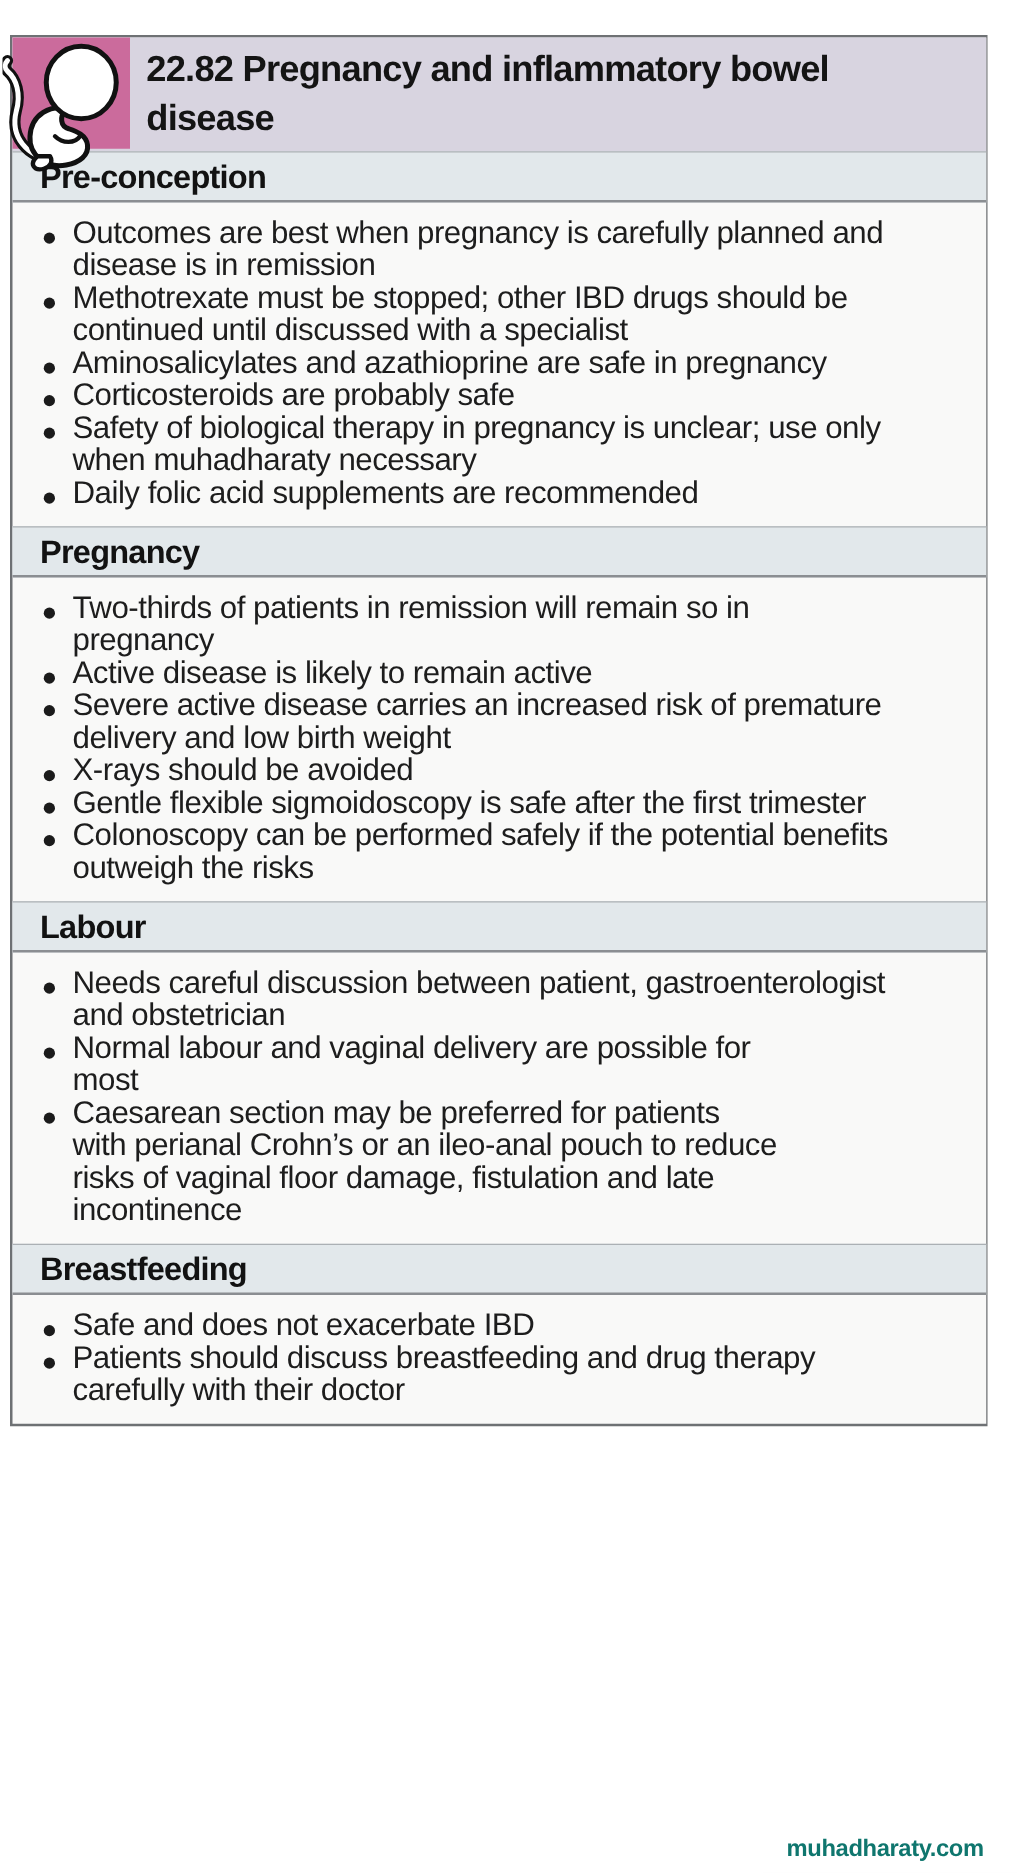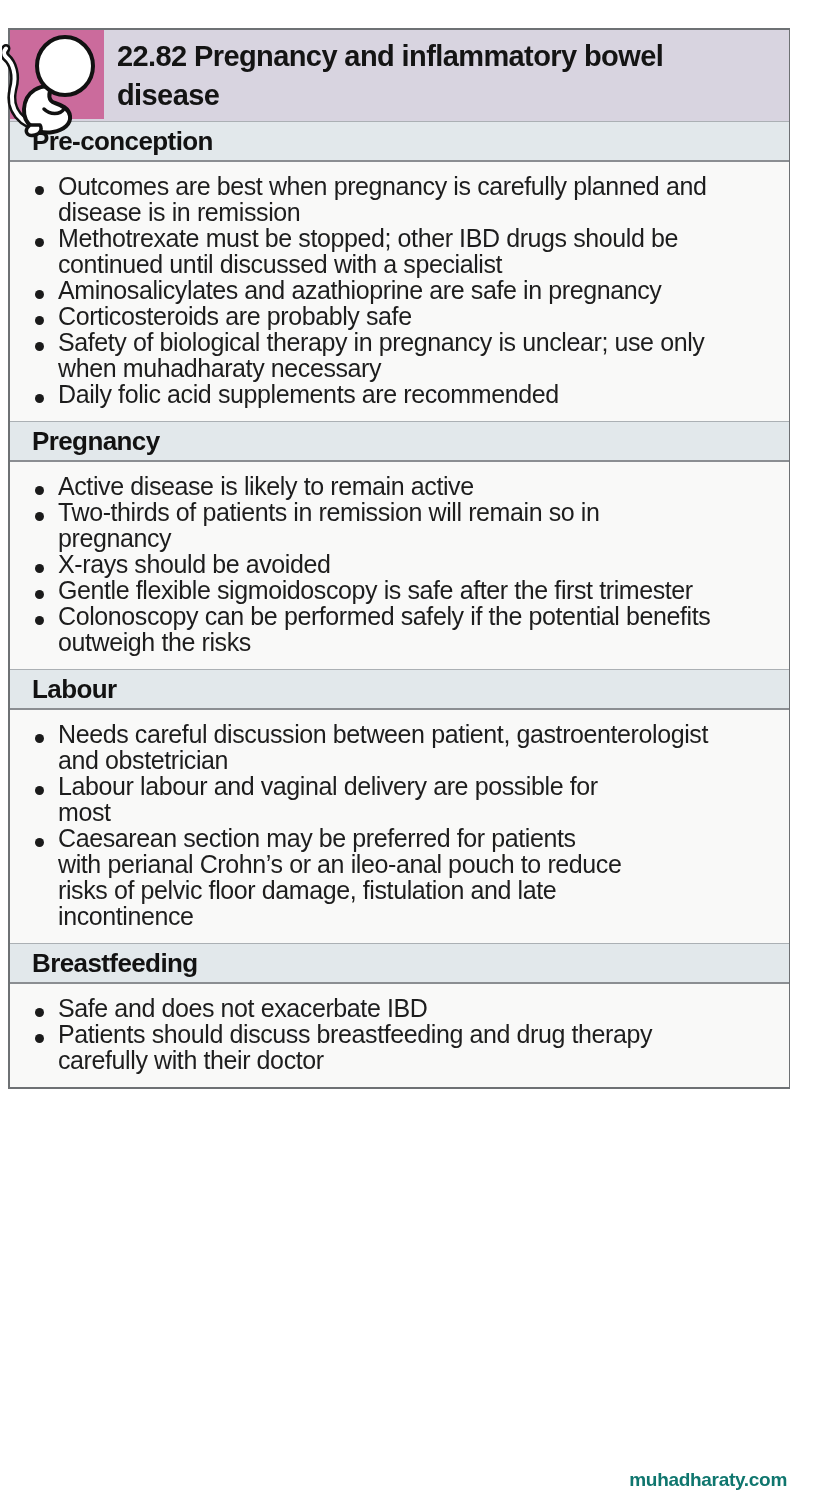--- a/index.html
+++ b/index.html
@@ -96,26 +96,31 @@
             </li>
           </ul>
         </section>
         <section>
           <div class="sec-bar">
             <span class="sec-label">Pregnancy</span>
           </div>
           <ul class="bullets">
             <li>
               <span class="dot"></span>
+              <span class="txt">Two-thirds of patients in remission will remain so in
+pregnancy</span>
+            </li>
+            <li>
+              <span class="dot"></span>
               <span class="txt">Active disease is likely to remain active</span>
             </li>
             <li>
               <span class="dot"></span>
-              <span class="txt">Two-thirds of patients in remission will remain so in
-pregnancy</span>
+              <span class="txt">Severe active disease carries an increased risk of premature
+delivery and low birth weight</span>
             </li>
             <li>
               <span class="dot"></span>
               <span class="txt">X-rays should be avoided</span>
             </li>
             <li>
               <span class="dot"></span>
               <span class="txt">Gentle flexible sigmoidoscopy is safe after the first trimester</span>
             </li>
             <li>
@@ -130,28 +135,28 @@
             <span class="sec-label">Labour</span>
           </div>
           <ul class="bullets">
             <li>
               <span class="dot"></span>
               <span class="txt">Needs careful discussion between patient, gastroenterologist
 and obstetrician</span>
             </li>
             <li>
               <span class="dot"></span>
-              <span class="txt">Labour labour and vaginal delivery are possible for
+              <span class="txt">Normal labour and vaginal delivery are possible for
 most</span>
             </li>
             <li>
               <span class="dot"></span>
               <span class="txt">Caesarean section may be preferred for patients
 with perianal Crohn’s or an ileo-anal pouch to reduce
-risks of pelvic floor damage, fistulation and late
+risks of vaginal floor damage, fistulation and late
 incontinence</span>
             </li>
           </ul>
         </section>
         <section>
           <div class="sec-bar">
             <span class="sec-label">Breastfeeding</span>
           </div>
           <ul class="bullets">
             <li>

